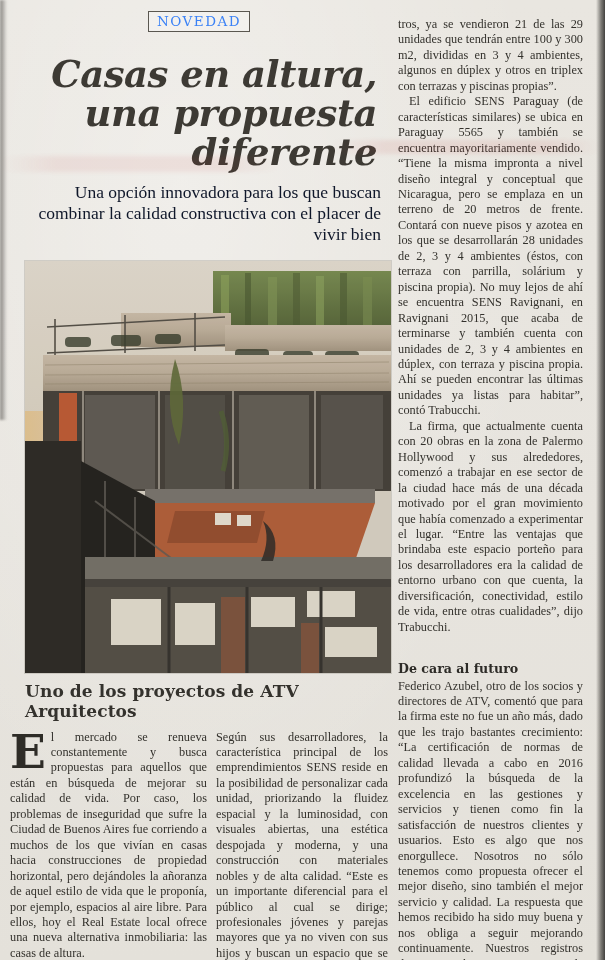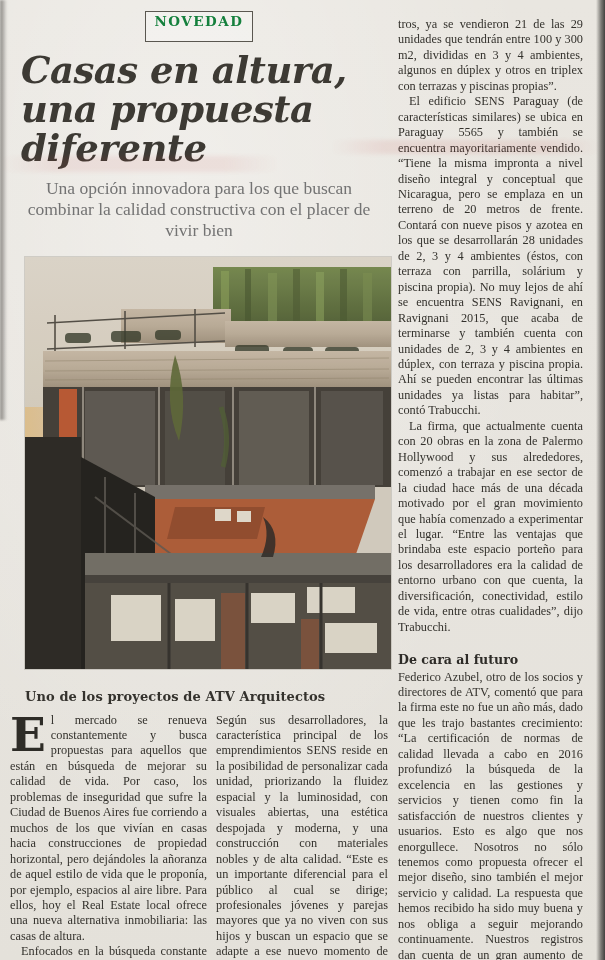--- a/index.html
+++ b/index.html
@@ -10,58 +10,58 @@
       linear-gradient(180deg,#e9e6e0 0%,#e7e4de 55%,#e4e1da 100%);
     font-family:"Liberation Serif", serif;
     color:#31302c;
     -webkit-font-smoothing:antialiased;
   }
   .page{position:absolute;inset:0;display:flex;}
   
   .left-zone{width:388px;padding:0 0 0 10px;box-sizing:border-box;}
   .badge-row{display:flex;justify-content:center;margin-top:11px;}
   .badge{
-    font-family:"DejaVu Serif", serif;font-weight:bold;font-size:13.5px;
-    letter-spacing:1.5px;color:#15803d;border:1.5px solid #5a5750;
-    padding:1px 8px 12px;background:rgba(255,255,255,.25);
+    font-family:"DejaVu Serif", serif;font-weight:normal;font-size:13.5px;
+    letter-spacing:1.5px;color:#3b82f6;border:1.5px solid #5a5750;
+    padding:1px 8px 2px;background:rgba(255,255,255,.25);
   }
   .headline{
     font-family:"DejaVu Serif", serif;font-weight:bold;font-style:italic;
-    font-size:37px;line-height:1.05;color:#3d3a34;text-align:left;
-    margin:9px auto 0;width:356px;letter-spacing:-0.5px;
+    font-size:37px;line-height:1.05;color:#3d3a34;text-align:right;
+    margin:23px auto 0;width:356px;letter-spacing:-0.5px;
   }
   .subheadline{
-    font-size:17.5px;line-height:1.2;color:#737373;text-align:center;
+    font-size:17.5px;line-height:1.2;color:#0f172a;text-align:right;
     margin:10px auto 0;width:364px;
   }
   .photo-wrap{width:366px;height:412px;margin:16px auto 0;margin-left:15px;
     box-shadow:0 0 0 1px rgba(120,115,105,.25);position:relative;overflow:hidden;background:#cfc7ba;}
   .photo-wrap svg{display:block;}
   .caption{
-    font-family:"DejaVu Serif", serif;font-weight:bold;font-size:13px;
-    color:#34322d;margin:20px 0 0 15px;letter-spacing:.1px;
+    font-family:"DejaVu Serif", serif;font-weight:bold;font-size:17px;
+    color:#34322d;margin:8px 0 0 15px;letter-spacing:.1px;
   }
   .cols{display:flex;gap:9px;margin-top:9px;}
   .col{font-size:12.3px;line-height:15.45px;text-align:justify;color:#33312c;}
   .col-1{width:197px;}
   .col-2{width:172px;}
   .col p{margin:0;}
   .col p + p{text-indent:11px;}
   .dropcap{
     float:left;font-family:"DejaVu Serif", serif;font-weight:bold;
     font-size:47px;line-height:38px;padding:3px 5px 0 0;color:#2e2c27;
   }
   
   .right-col{width:199px;padding:17px 4px 0 10px;box-sizing:border-box;
     font-size:12.3px;line-height:15.45px;text-align:justify;color:#33312c;}
   .right-col p{margin:0;font-family:Liberation Serif, serif;}
   .right-col p + p{text-indent:11px;}
   .sect-head{
     font-family:"DejaVu Serif", serif;font-weight:bold;font-size:12.6px;
-    margin:17px 0 2px;color:#2d2b27;text-align:left;
+    margin:26px 0 2px;color:#2d2b27;text-align:left;
   }
   
   .edge-right{position:absolute;top:0;right:0;width:9px;height:960px;
     background:linear-gradient(90deg,rgba(0,0,0,0),rgba(40,38,35,.55) 55%,rgba(25,24,22,.8));filter:blur(.5px);}
   .edge-left{position:absolute;top:0;left:0;width:7px;height:420px;
     background:linear-gradient(90deg,rgba(30,28,26,.5),rgba(0,0,0,0));filter:blur(1px);}
   .ghost{position:absolute;pointer-events:none;filter:blur(2px);opacity:.10;
     background:linear-gradient(90deg,rgba(190,60,60,0),rgba(190,60,60,.8) 20%,rgba(190,60,60,.8) 80%,rgba(190,60,60,0));}
   .ghost-a{left:0;top:156px;width:280px;height:16px;}
   .ghost-b{left:330px;top:140px;width:270px;height:14px;opacity:.12;}

